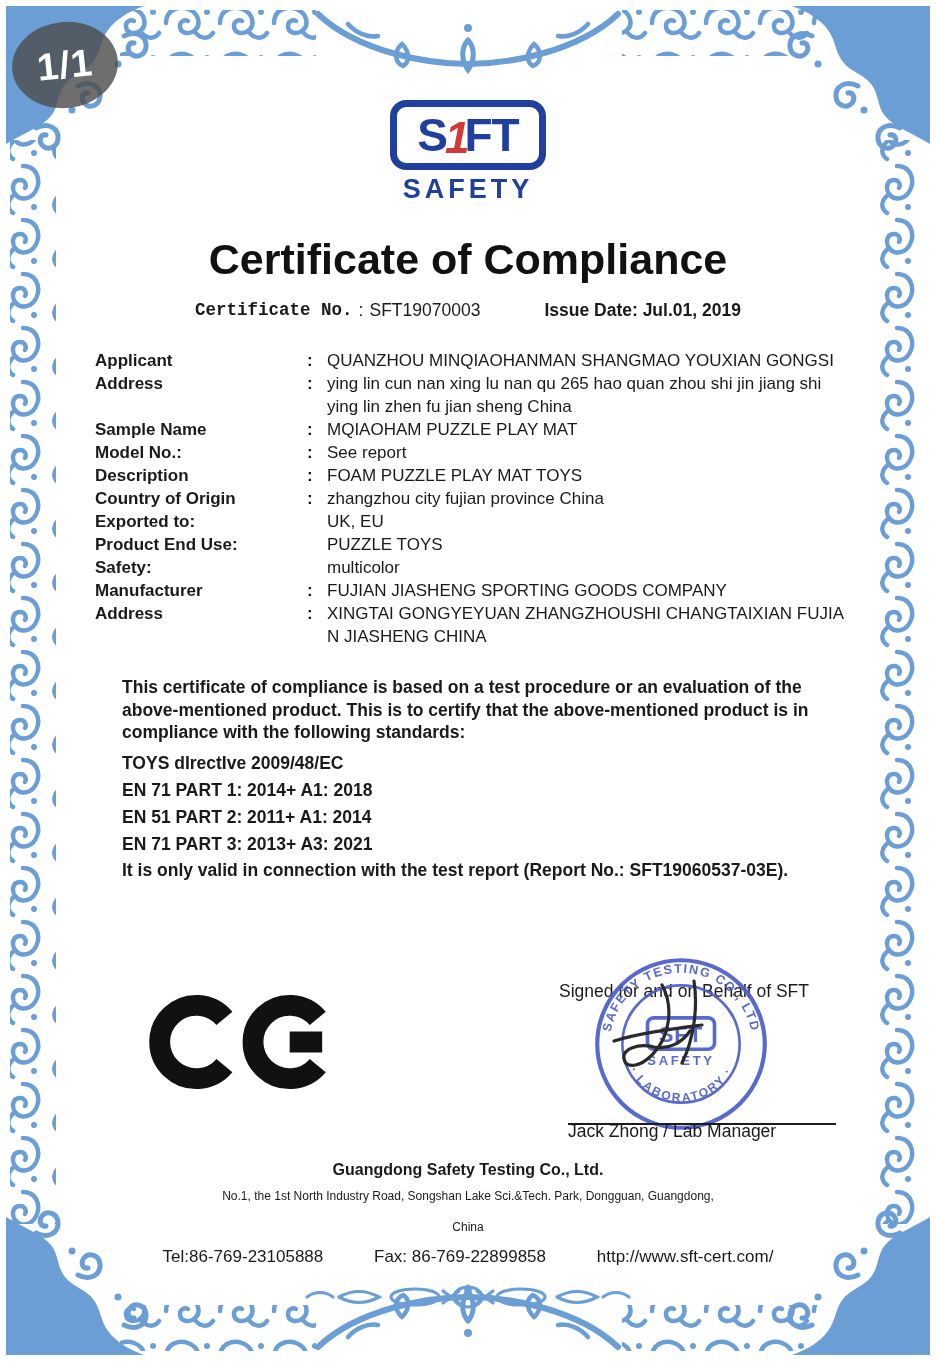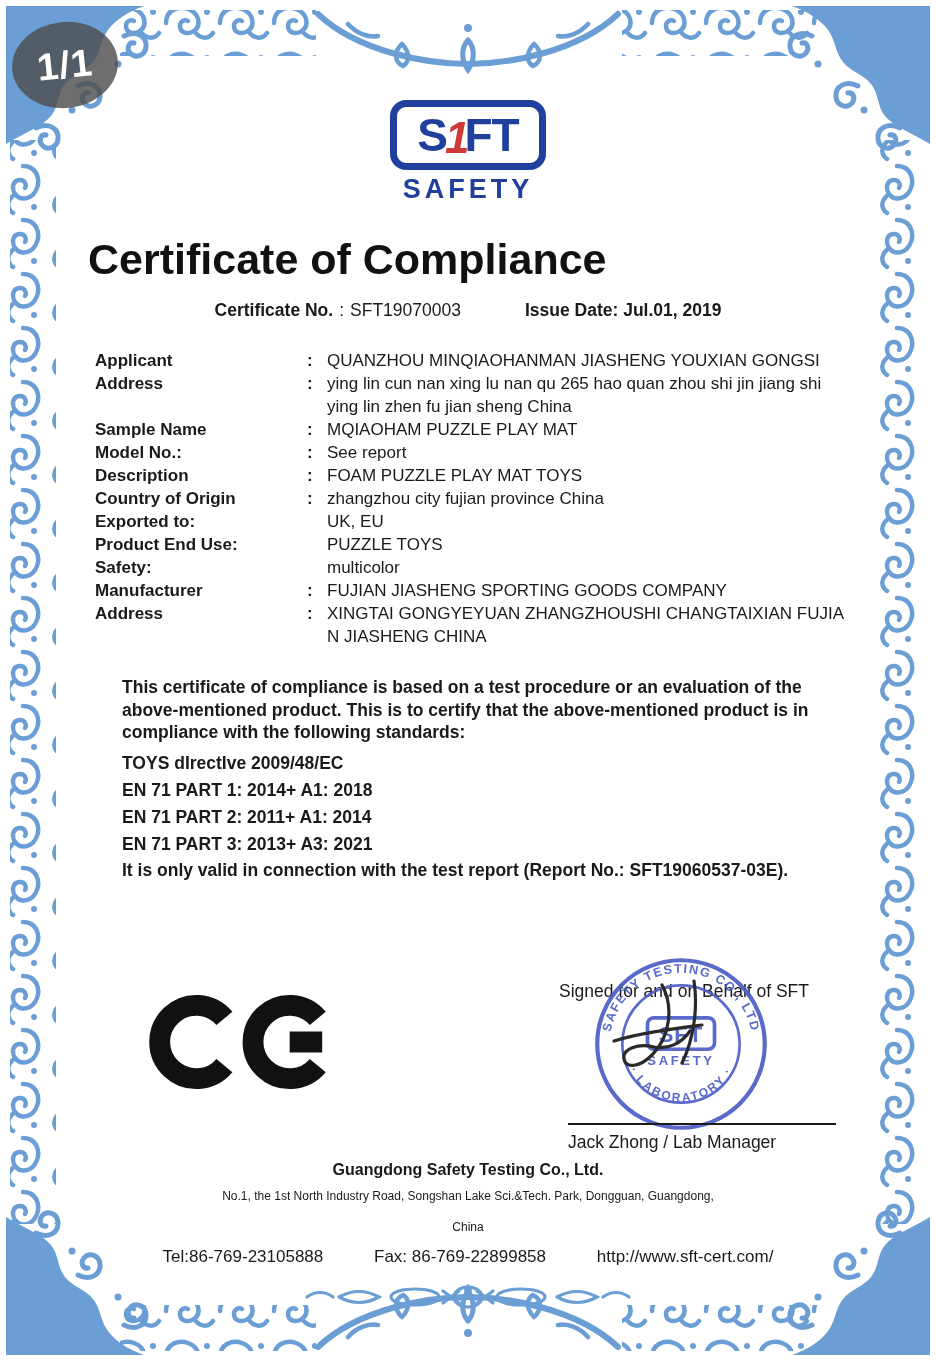--- a/index.html
+++ b/index.html
@@ -24,24 +24,24 @@
   .logo-block { margin-top:100px; text-align:center; }
   .logo-box {
     display:inline-flex; align-items:center; justify-content:center;
     border:7px solid #21409d; border-radius:16px;
     height:56px; padding:0 12px; min-width:118px;
   }
   .logo-box .ls { color:#21409d; font-size:46px; font-weight:900; letter-spacing:-1px; }
   .logo-box .l1 { color:#cf3a36; font-size:44px; font-weight:900; font-style:italic; margin:0 -5px 0 -2px; position:relative; top:3px; }
   .logo-sub { color:#21409d; font-size:27px; font-weight:800; letter-spacing:4px; margin-top:4px; }
 
-  .title { margin:30px 0 0 0; text-align:left; font-size:43px; font-weight:800; letter-spacing:0px; color:#111; }
+  .title { margin:30px 0 0 0; text-align:center; font-size:43px; font-weight:800; letter-spacing:0px; color:#111; }
 
   .certline { margin-top:16px; display:flex; justify-content:center; font-size:17.5px; }
-  .certline .b { font-weight:bold; }
+  .certline .b { font-weight:bold;font-family:Liberation Mono, monospace; }
   .certline .sep { margin:0 6px; }
   .certline .issue { margin-left:64px;font-weight:bold; }
 
   
   .fields { margin-top:28px; margin-left:7px; font-size:17px; line-height:23px; }
   .row { display:flex; }
   .row .lbl { width:212px; flex:0 0 212px; font-weight:bold; }
   .row .col { width:20px; flex:0 0 20px; font-weight:bold; }
   .row .val { flex:1; max-width:528px; }
 
@@ -53,21 +53,21 @@
 
   
   .sign-row { display:flex; align-items:flex-start; margin-top:92px; height:184px; }
   .ce-wrap { margin-left:60px; margin-top:14px; }
   .sig-block { position:relative; margin-left:auto; margin-right:6px; width:316px; height:184px; }
   .signed-for { position:absolute; top:8px; left:0; width:100%; text-align:center; font-size:17.5px; z-index:1; }
   .stamp-wrap { position:absolute; left:66px; top:-18px; width:178px; height:178px; z-index:2; }
   .stamp-wrap svg.stamp { position:absolute; left:0; top:0; opacity:0.92; }
   .stamp-wrap svg.sig { position:absolute; left:-48px; top:24px; }
   .sig-line { position:absolute; left:42px; right:6px; bottom:32px; border-top:2px solid #1c1c1c; z-index:3; }
-  .signer { position:absolute; left:42px; bottom:4px; font-size:17.5px; z-index:3; white-space:nowrap; }
+  .signer { position:absolute; left:42px; bottom:15px; font-size:17.5px; z-index:3; white-space:nowrap; }
 
   
   .footer { margin-top:4px; text-align:center; }
   .footer .company { font-size:16px; font-weight:bold; }
   .footer .addr { font-size:12px; line-height:27px; margin-top:4px; }
   .footer .telline { font-size:17px; margin-top:6px; }
   .footer .telline span + span { margin-left:46px; }
 
   .divider { text-align:center; margin-top:16px; }
 </style>
@@ -151,21 +151,21 @@
       <span class="b">Certificate No.</span>
       <span class="sep">:</span>
       <span>SFT19070003</span>
       <span class="issue">Issue Date: Jul.01, 2019</span>
     </div>
 
     <div class="fields">
       <div class="row">
           <span class="lbl">Applicant</span>
           <span class="col">:</span>
-          <span class="val">QUANZHOU MINQIAOHANMAN JIASHENG YOUXIAN GONGSI</span>
+          <span class="val">QUANZHOU MINQIAOHANMAN SHANGMAO YOUXIAN GONGSI</span>
         </div>
       <div class="row">
           <span class="lbl">Address</span>
           <span class="col">:</span>
           <span class="val">ying lin cun nan xing lu nan qu 265 hao quan zhou shi jin jiang shi ying lin zhen fu jian sheng China</span>
         </div>
       <div class="row">
           <span class="lbl">Sample Name</span>
           <span class="col">:</span>
           <span class="val">MQIAOHAM PUZZLE PLAY MAT</span>
@@ -210,21 +210,21 @@
           <span class="col">:</span>
           <span class="val">XINGTAI GONGYEYUAN ZHANGZHOUSHI CHANGTAIXIAN FUJIA N JIASHENG CHINA</span>
         </div>
     </div>
 
     <div class="statement">This certificate of compliance is based on a test procedure or an evaluation of the above-mentioned product. This is to certify that the above-mentioned product is in compliance with the following standards:</div>
 
     <div class="standards">
       <div class="std">TOYS dIrectIve 2009/48/EC</div>
       <div class="std">EN 71 PART 1: 2014+ A1: 2018</div>
-      <div class="std">EN 71 PART 2: 2011+ A1: 2014</div>
+      <div class="std">EN 51 PART 2: 2011+ A1: 2014</div>
       <div class="std">EN 71 PART 3: 2013+ A3: 2021</div>
     </div>
     <div class="validity">It is only valid in connection with the test report (Report No.: SFT19060537-03E).</div>
 
     <div class="sign-row">
       <div class="ce-wrap">
         <svg width="200" height="110" viewBox="0 0 240 120" role="img" aria-label="CE">
           <g fill="none" stroke="#111111" stroke-width="25">
             <path d="M 91.7,31.7 A 44,44 0 1 0 91.7,88.3"></path>
             <path d="M 203.7,31.7 A 44,44 0 1 0 203.7,88.3"></path>

